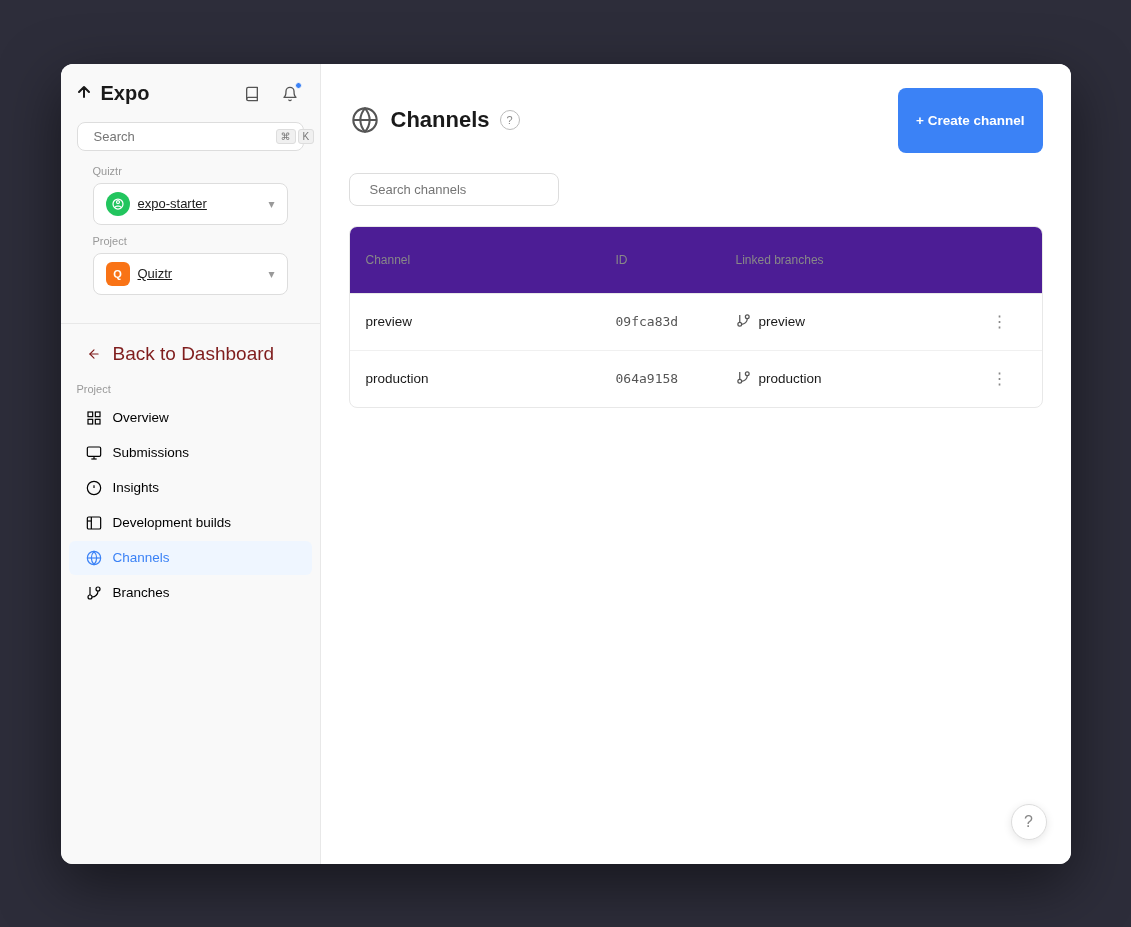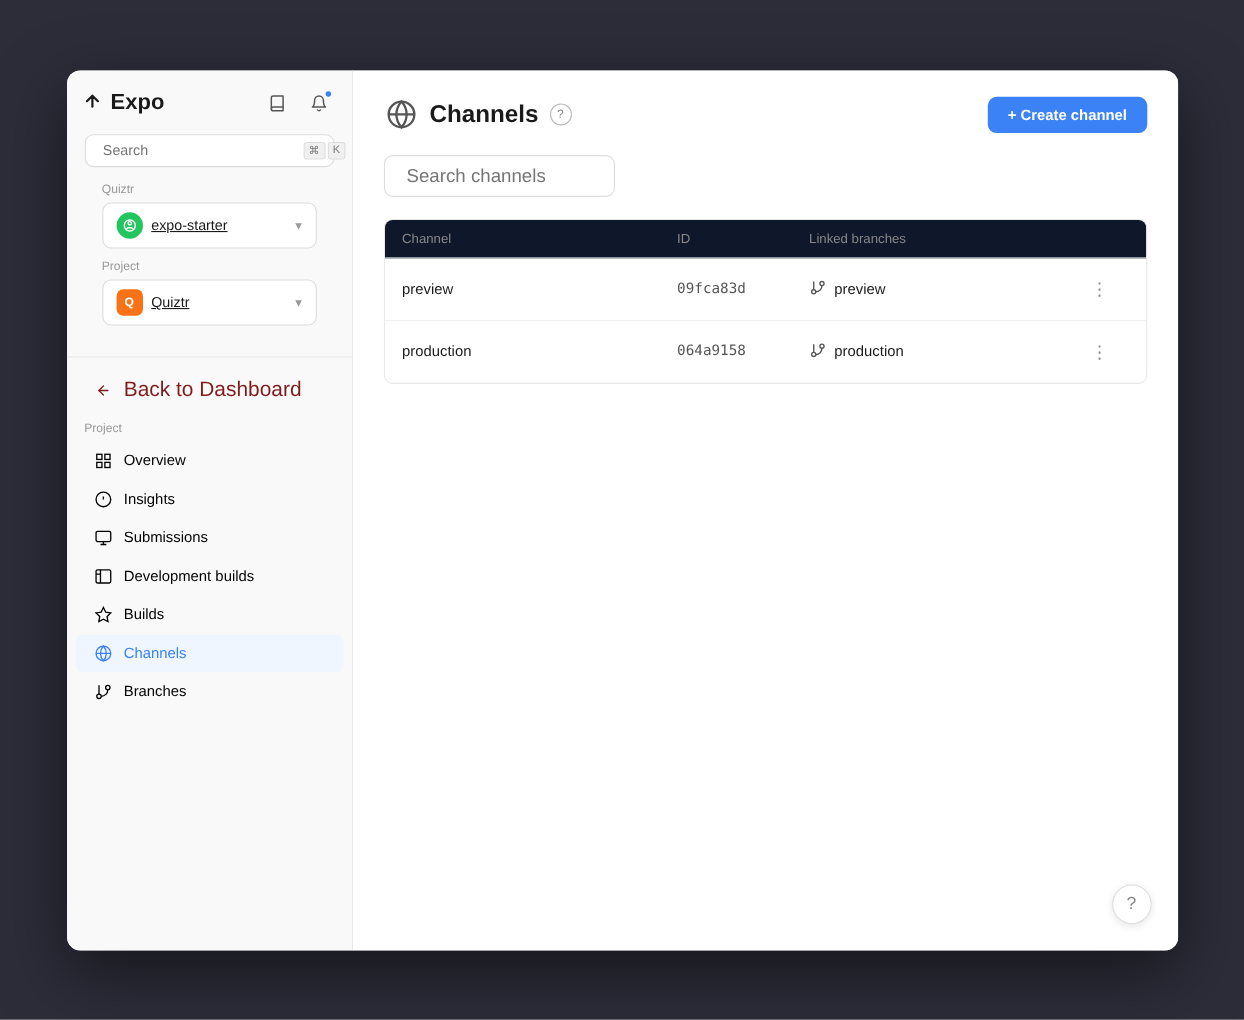--- a/index.html
+++ b/index.html
@@ -243,56 +243,56 @@
       justify-content: center;
       font-size: 11px;
       color: #888;
       cursor: pointer;
     }
     .create-btn {
       background: #3b82f6;
       color: #fff;
       border: none;
       border-radius: 8px;
-      padding: 9px 18px;
+      padding: 25px 18px;
       font-size: 13.5px;
       font-weight: 600;
       cursor: pointer;
       display: flex;
       align-items: center;
       gap: 6px;
     }
     .search-channels {
       display: flex;
       align-items: center;
       gap: 8px;
       border: 1px solid #ddd;
       border-radius: 8px;
       padding: 8px 12px;
       margin-bottom: 20px;
       width: 210px;
     }
     .search-channels input {
       border: none;
       outline: none;
-      font-size: 17px;
+      font-size: 13px;
       color: #555;
       background: transparent;
     }
     .table-container {
       border: 1px solid #e8e8e8;
       border-radius: 8px;
       overflow: hidden;
     }
     .table-header {
       display: grid;
       grid-template-columns: 1fr 120px 1fr 40px;
-      padding: 10px 16px;
+      padding: 26px 16px;
       border-bottom: 1px solid #e8e8e8;
-      background: #0f172a;
+      background: #4c1d95;
     }
     .table-header-cell {
       font-size: 12px;
       color: #888;
       font-weight: 500;
     }
     .table-row {
       display: grid;
       grid-template-columns: 1fr 120px 1fr 40px;
       padding: 14px 16px;
@@ -451,58 +451,50 @@
               <rect x="14" y="14" width="7" height="7"></rect>
           </svg>
         </span>
         <span>Overview</span>
       </div>
 
 
       <div class="nav-item">
         <span class="nav-icon">
           <svg width="16" height="16" viewBox="0 0 24 24" fill="none" stroke="currentColor" stroke-width="1.8">
+            <rect x="2" y="3" width="20" height="14" rx="2"></rect>
+              <line x1="8" y1="21" x2="16" y2="21"></line>
+              <line x1="12" y1="17" x2="12" y2="21"></line>
+          </svg>
+        </span>
+        <span>Submissions</span>
+      </div>
+
+      <div class="nav-item">
+        <span class="nav-icon">
+          <svg width="16" height="16" viewBox="0 0 24 24" fill="none" stroke="currentColor" stroke-width="1.8">
             <circle cx="12" cy="12" r="10"></circle>
               <line x1="12" y1="8" x2="12" y2="12"></line>
               <line x1="12" y1="16" x2="12.01" y2="16"></line>
           </svg>
         </span>
         <span>Insights</span>
-      </div>
-
-      <div class="nav-item">
-        <span class="nav-icon">
-          <svg width="16" height="16" viewBox="0 0 24 24" fill="none" stroke="currentColor" stroke-width="1.8">
-            <rect x="2" y="3" width="20" height="14" rx="2"></rect>
-              <line x1="8" y1="21" x2="16" y2="21"></line>
-              <line x1="12" y1="17" x2="12" y2="21"></line>
-          </svg>
-        </span>
-        <span>Submissions</span>
       </div>
 
       <div class="nav-item">
         <span class="nav-icon">
           <svg width="16" height="16" viewBox="0 0 24 24" fill="none" stroke="currentColor" stroke-width="1.8">
             <rect x="2" y="3" width="20" height="18" rx="2"></rect>
               <line x1="8" y1="3" x2="8" y2="21"></line>
               <line x1="2" y1="9" x2="8" y2="9"></line>
           </svg>
         </span>
         <span>Development builds</span>
       </div>
 
-      <div class="nav-item">
-        <span class="nav-icon">
-          <svg width="16" height="16" viewBox="0 0 24 24" fill="none" stroke="currentColor" stroke-width="1.8">
-            <polygon points="12 2 15.09 8.26 22 9.27 17 14.14 18.18 21.02 12 17.77 5.82 21.02 7 14.14 2 9.27 8.91 8.26 12 2"></polygon>
-          </svg>
-        </span>
-        <span>Builds</span>
-      </div>
 
       <div class="nav-item active">
         <span class="nav-icon">
           <svg width="16" height="16" viewBox="0 0 24 24" fill="none" stroke="#3b82f6" stroke-width="1.8">
             <circle cx="12" cy="12" r="10"></circle>
               <line x1="2" y1="12" x2="22" y2="12"></line>
               <path d="M12 2a15.3 15.3 0 0 1 4 10 15.3 15.3 0 0 1-4 10 15.3 15.3 0 0 1-4-10 15.3 15.3 0 0 1 4-10z"></path>
           </svg>
         </span>
         <span>Channels</span>

